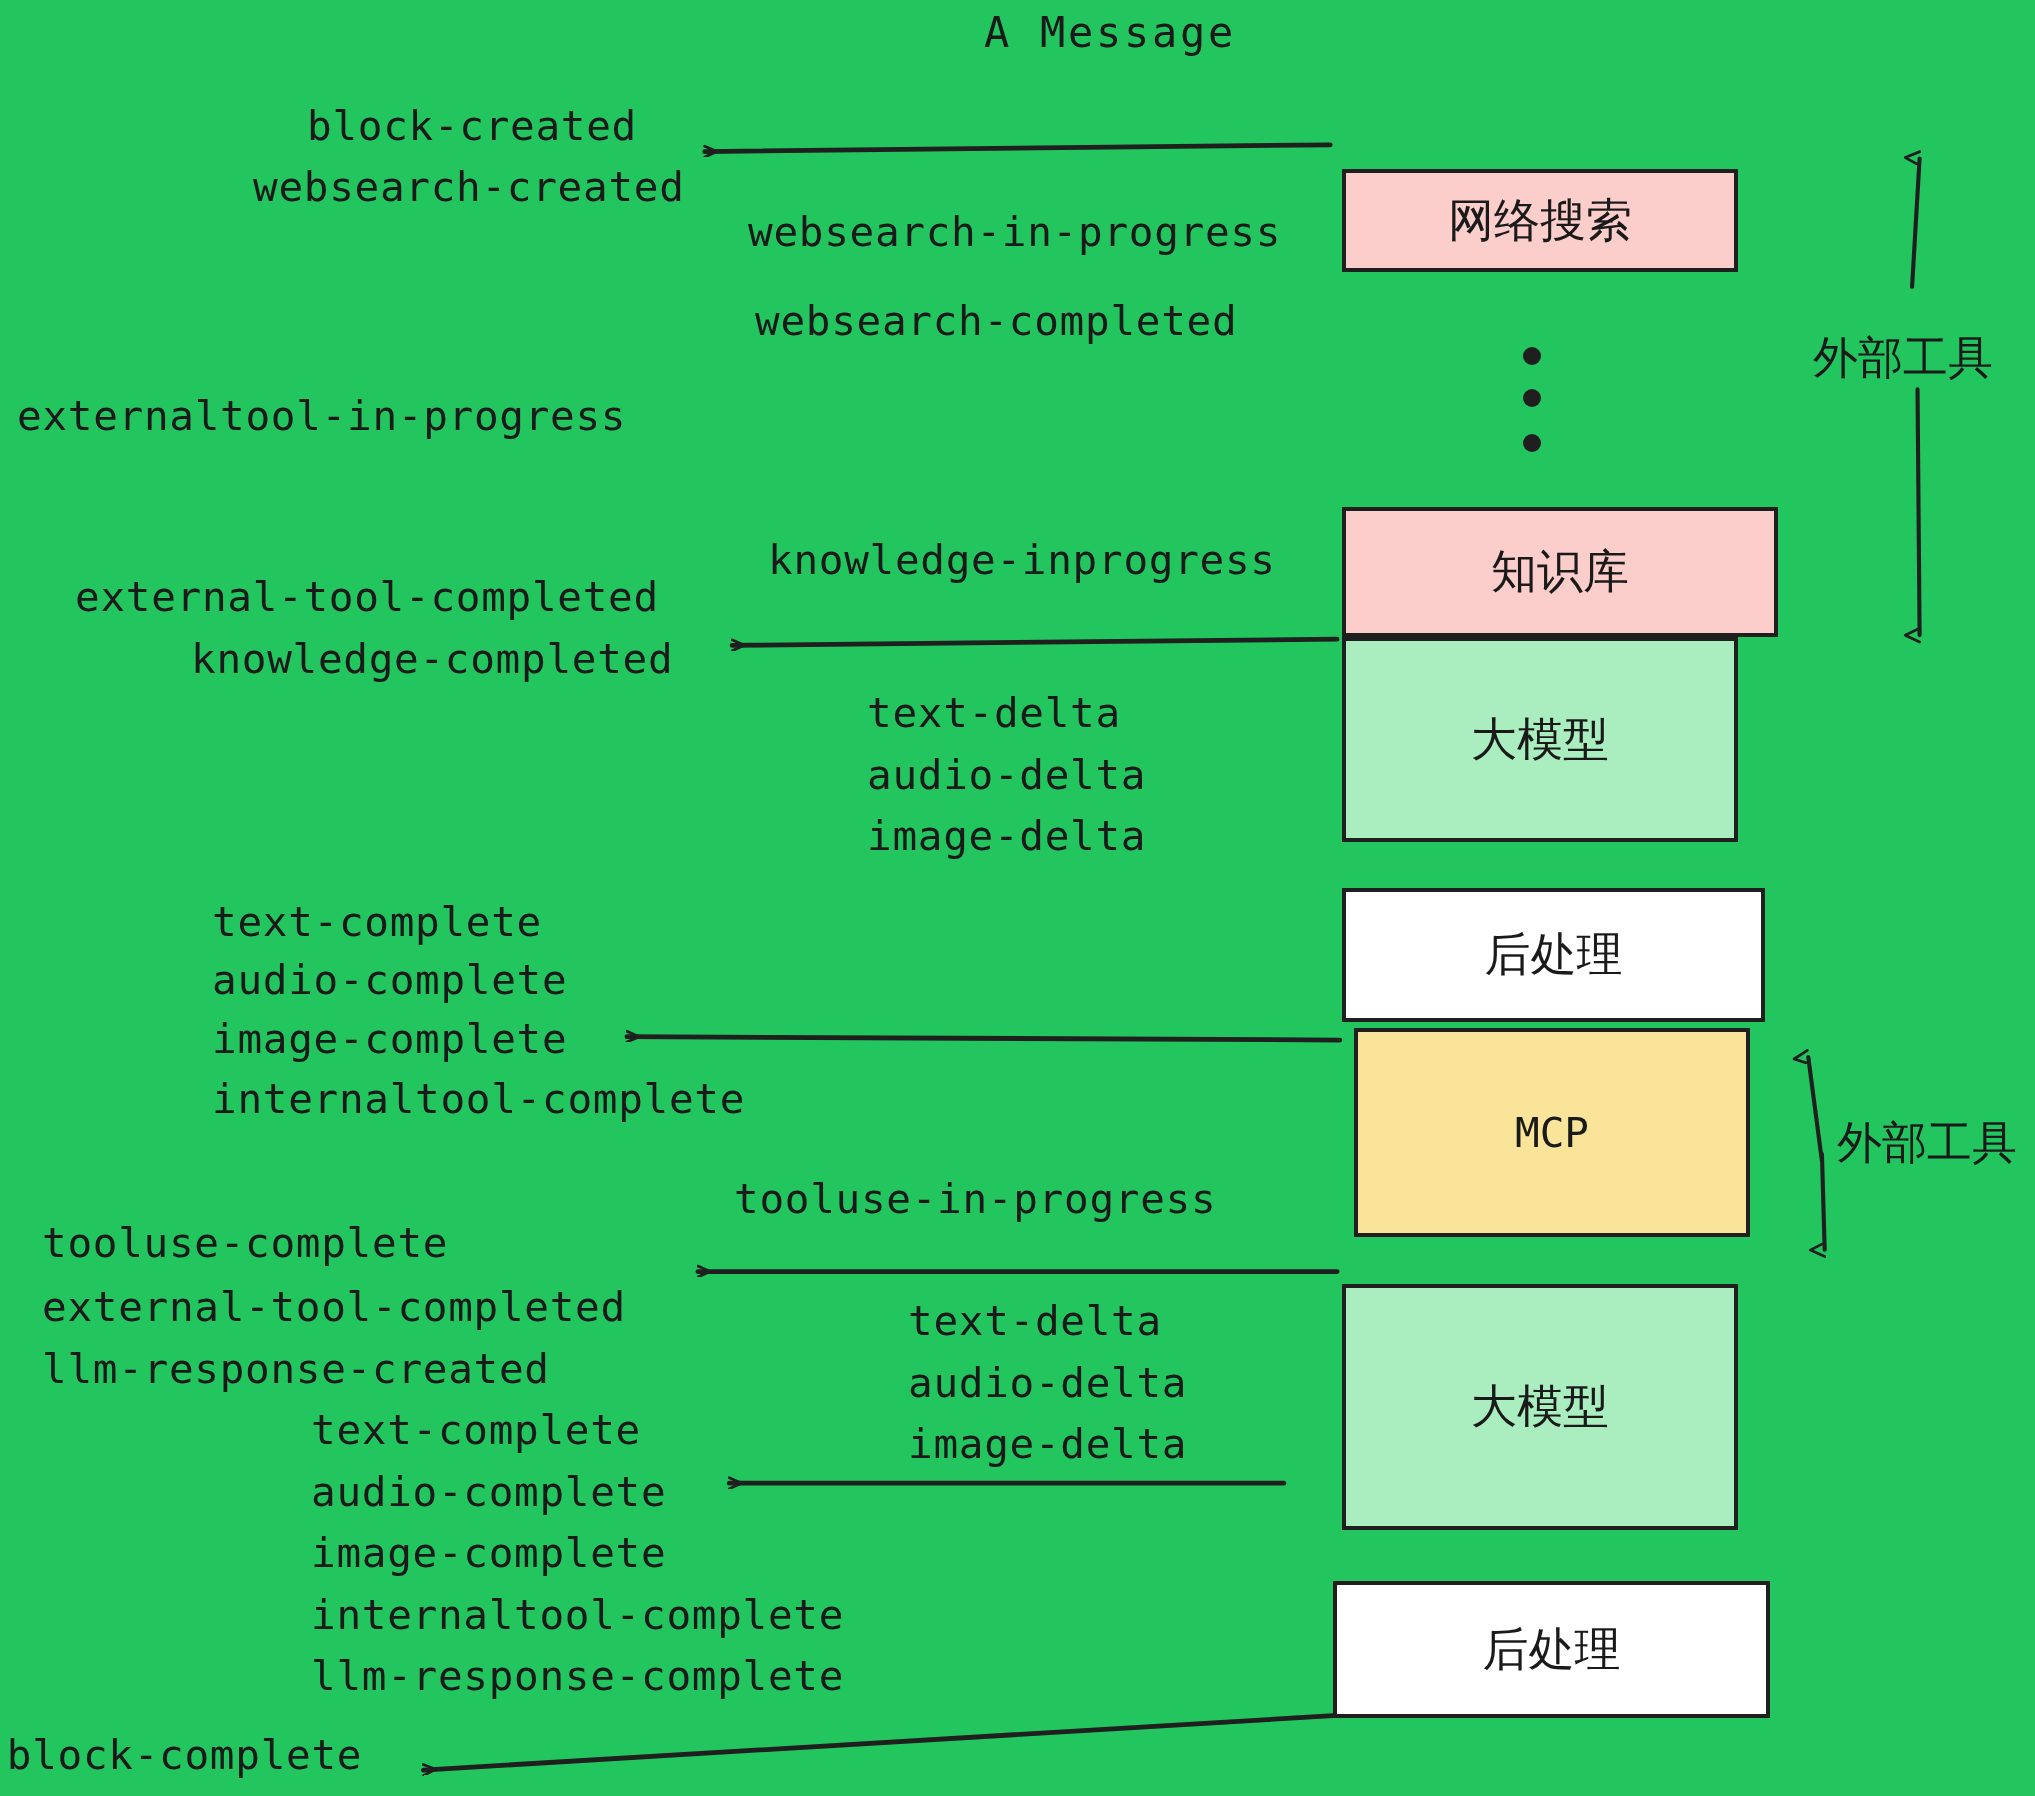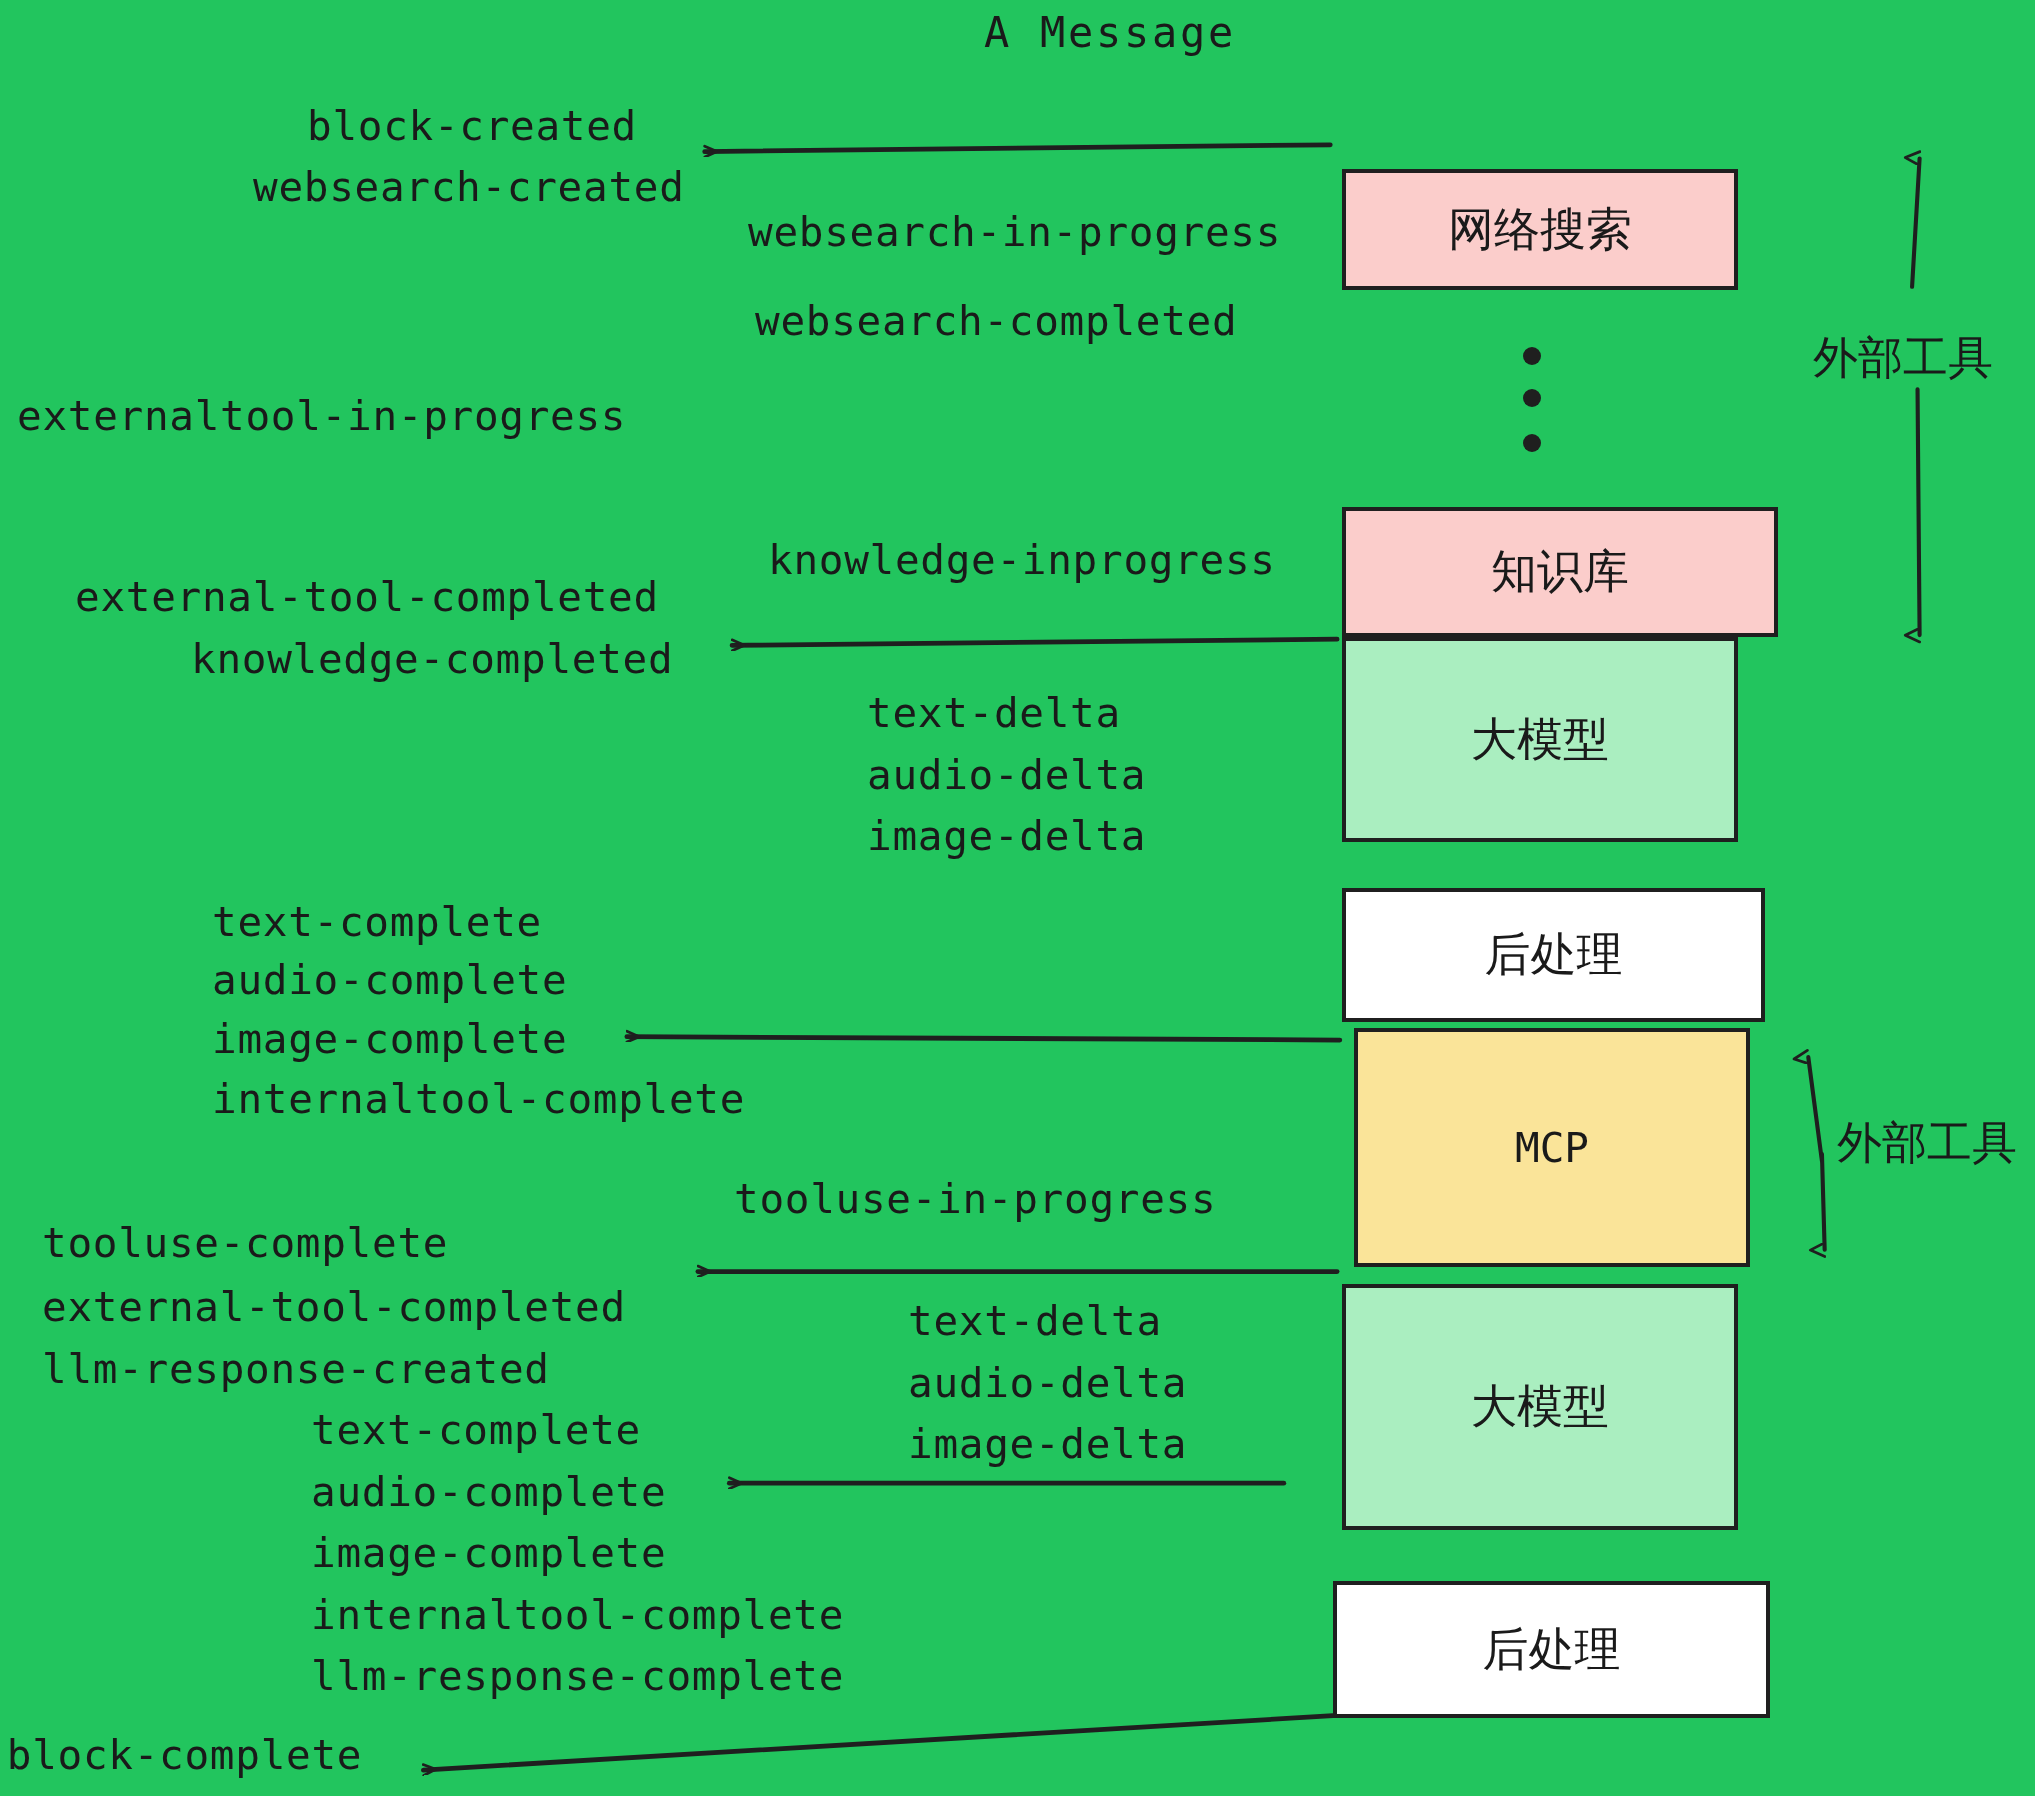--- a/index.html
+++ b/index.html
@@ -97,33 +97,33 @@
 
     <g stroke="#1f1f1f" stroke-width="6" fill="none" stroke-linecap="round">
       <path d="M2800,420 L2811,232" marker-end="url(#ahu)"></path>
       <path d="M2808,570 L2811,930" marker-end="url(#ahd)"></path>
       <path d="M2668,1700 L2648,1548" marker-end="url(#ahu)"></path>
       <path d="M2668,1690 L2672,1830" marker-end="url(#ahd)"></path>
     </g>
   </svg>
 
   <div id="boxes">
-      <div class="box" style="left: 1342px; top: 169px; width: 396px; height: 121px; background: rgb(251, 205, 203);">
+      <div class="box" style="left: 1342px; top: 169px; width: 396px; height: 103px; background: rgb(251, 205, 203);">
         <span>网络搜索</span>
       </div>
       <div class="box" style="left: 1342px; top: 507px; width: 436px; height: 130px; background: rgb(251, 205, 203);">
         <span>知识库</span>
       </div>
       <div class="box" style="left: 1342px; top: 637px; width: 396px; height: 205px; background: rgb(170, 238, 192);">
         <span>大模型</span>
       </div>
       <div class="box" style="left: 1342px; top: 888px; width: 423px; height: 134px; background: rgb(255, 255, 255);">
         <span>后处理</span>
       </div>
-      <div class="box small-txt" style="left: 1354px; top: 1028px; width: 396px; height: 239px; background: rgb(250, 228, 153);">
+      <div class="box small-txt" style="left: 1354px; top: 1028px; width: 396px; height: 209px; background: rgb(250, 228, 153);">
         <span>MCP</span>
       </div>
       <div class="box" style="left: 1342px; top: 1284px; width: 396px; height: 246px; background: rgb(170, 238, 192);">
         <span>大模型</span>
       </div>
       <div class="box" style="left: 1333px; top: 1581px; width: 437px; height: 137px; background: rgb(255, 255, 255);">
         <span>后处理</span>
       </div>
     </div>
   <div id="events">

